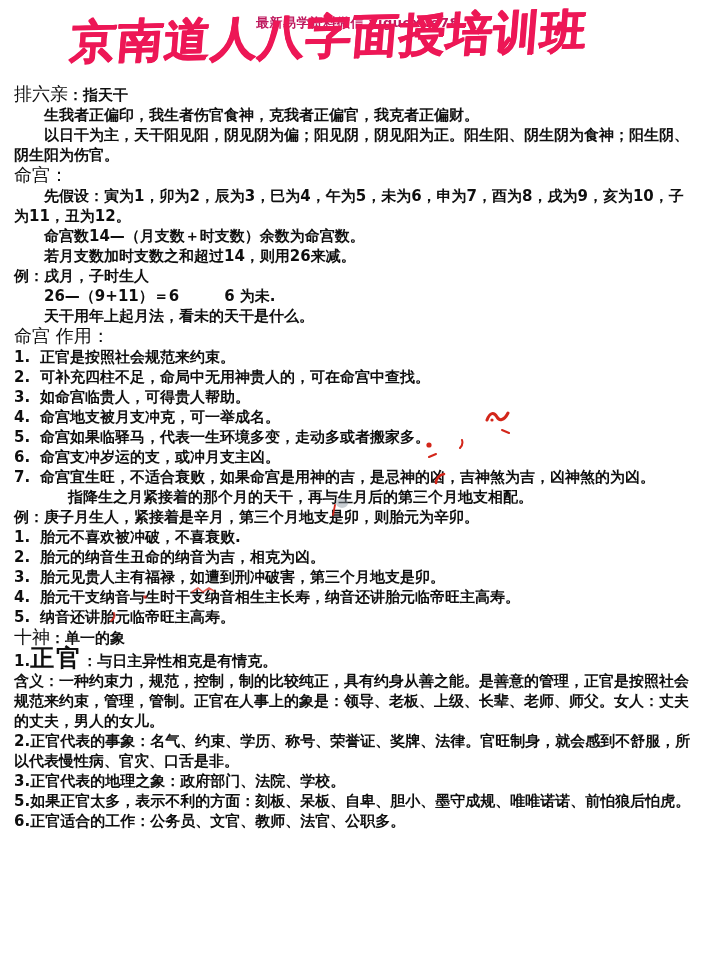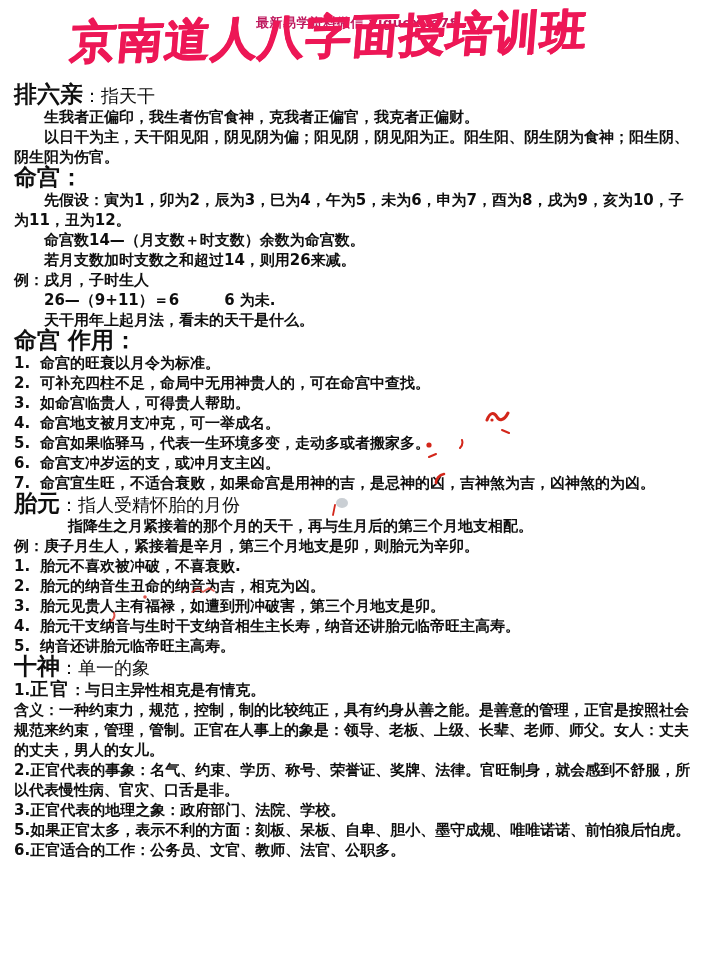--- a/index.html
+++ b/index.html
@@ -16,29 +16,29 @@
     position:absolute; top:6px; left:70px; z-index:2; margin:0;
     font-size:46px; font-weight:900; color:#ed1756; white-space:nowrap;
     letter-spacing:1px; transform:rotate(-1.2deg) skewX(-6deg);
     text-shadow:1px 0 0 #ed1756, 0 1px 0 #ed1756;
   }
   .content {
     position:absolute; top:84px; left:14px; width:680px; z-index:2;
     font-size:15px; line-height:20px; font-weight:700;
   }
   .content p { margin:0; }
-  .sec-head .h-lead { font-size:23px; font-weight:700; }
-  .sec-head .h-rest { font-size:18px; font-weight:400; }
+  .sec-head .h-lead { font-size:18px; font-weight:400; }
+  .sec-head .h-rest { font-size:15px; font-weight:700; }
   .ind { text-indent:2em; }
   .ind-deep { text-indent:3.6em; }
   .num { display:inline-block; min-width:18px; margin-right:8px; }
   .mt-minggong { margin-top:24px; }
   .mt-zuoyong { margin-top:13px; }
   .mt-shishen { margin-top:18px; }
-  .lead-strong { font-size:18px; font-weight:900; letter-spacing:2px; }
+  .lead-strong { font-size:24px; font-weight:900; letter-spacing:2px; }
   
   .ink { position:absolute; z-index:3; pointer-events:none; }
 </style>
 </head>
 <body>
 
 <div class="page">
 
   <div class="watermark">最新易学资料微信 yiguoxue78</div>
   <h1 class="title">京南道人八字面授培训班</h1>
@@ -51,29 +51,28 @@
 
     <p class="sec-head mt-minggong"><span class="h-lead">命宫：</span></p>
     <p class="ind">先假设：寅为1，卯为2，辰为3，巳为4，午为5，未为6，申为7，酉为8，戌为9，亥为10，子为11，丑为12。</p>
     <p class="ind">命宫数14—（月支数＋时支数）余数为命宫数。</p>
     <p class="ind">若月支数加时支数之和超过14，则用26来减。</p>
     <p>例：戌月，子时生人</p>
     <p class="ind">26—（9+11）＝6　　　6 为未.</p>
     <p class="ind">天干用年上起月法，看未的天干是什么。</p>
 
     <p class="sec-head mt-zuoyong"><span class="h-lead">命宫 作用：</span></p>
-    <p><span class="num">1.</span><span>命宫的旺衰以月令为标准。</span></p>
+    <p><span class="num">1.</span><span>正官是按照社会规范来约束。</span></p>
     <p><span class="num">2.</span><span>可补充四柱不足，命局中无用神贵人的，可在命宫中查找。</span></p>
     <p><span class="num">3.</span><span>如命宫临贵人，可得贵人帮助。</span></p>
     <p><span class="num">4.</span><span>命宫地支被月支冲克，可一举成名。</span></p>
     <p><span class="num">5.</span><span>命宫如果临驿马，代表一生环境多变，走动多或者搬家多。</span></p>
     <p><span class="num">6.</span><span>命宫支冲岁运的支，或冲月支主凶。</span></p>
     <p><span class="num">7.</span><span>命宫宜生旺，不适合衰败，如果命宫是用神的吉，是忌神的凶，吉神煞为吉，凶神煞的为凶。</span></p>
 
-    <p class="sec-head"><span class="h-lead">胎元</span><span class="h-rest">：指人受精怀胎的月份</span></p>
     <p class="ind-deep">指降生之月紧接着的那个月的天干，再与生月后的第三个月地支相配。</p>
     <p>例：庚子月生人，紧接着是辛月，第三个月地支是卯，则胎元为辛卯。</p>
     <p><span class="num">1.</span><span>胎元不喜欢被冲破，不喜衰败.</span></p>
     <p><span class="num">2.</span><span>胎元的纳音生丑命的纳音为吉，相克为凶。</span></p>
     <p><span class="num">3.</span><span>胎元见贵人主有福禄，如遭到刑冲破害，第三个月地支是卯。</span></p>
     <p><span class="num">4.</span><span>胎元干支纳音与生时干支纳音相生主长寿，纳音还讲胎元临帝旺主高寿。</span></p>
     <p><span class="num">5.</span><span>纳音还讲胎元临帝旺主高寿。</span></p>
 
     <p class="sec-head mt-shishen"><span class="h-lead">十神</span><span class="h-rest">：单一的象</span></p>
     <p><span>1.</span><span class="lead-strong">正官</span><span>：与日主异性相克是有情克。</span></p>

